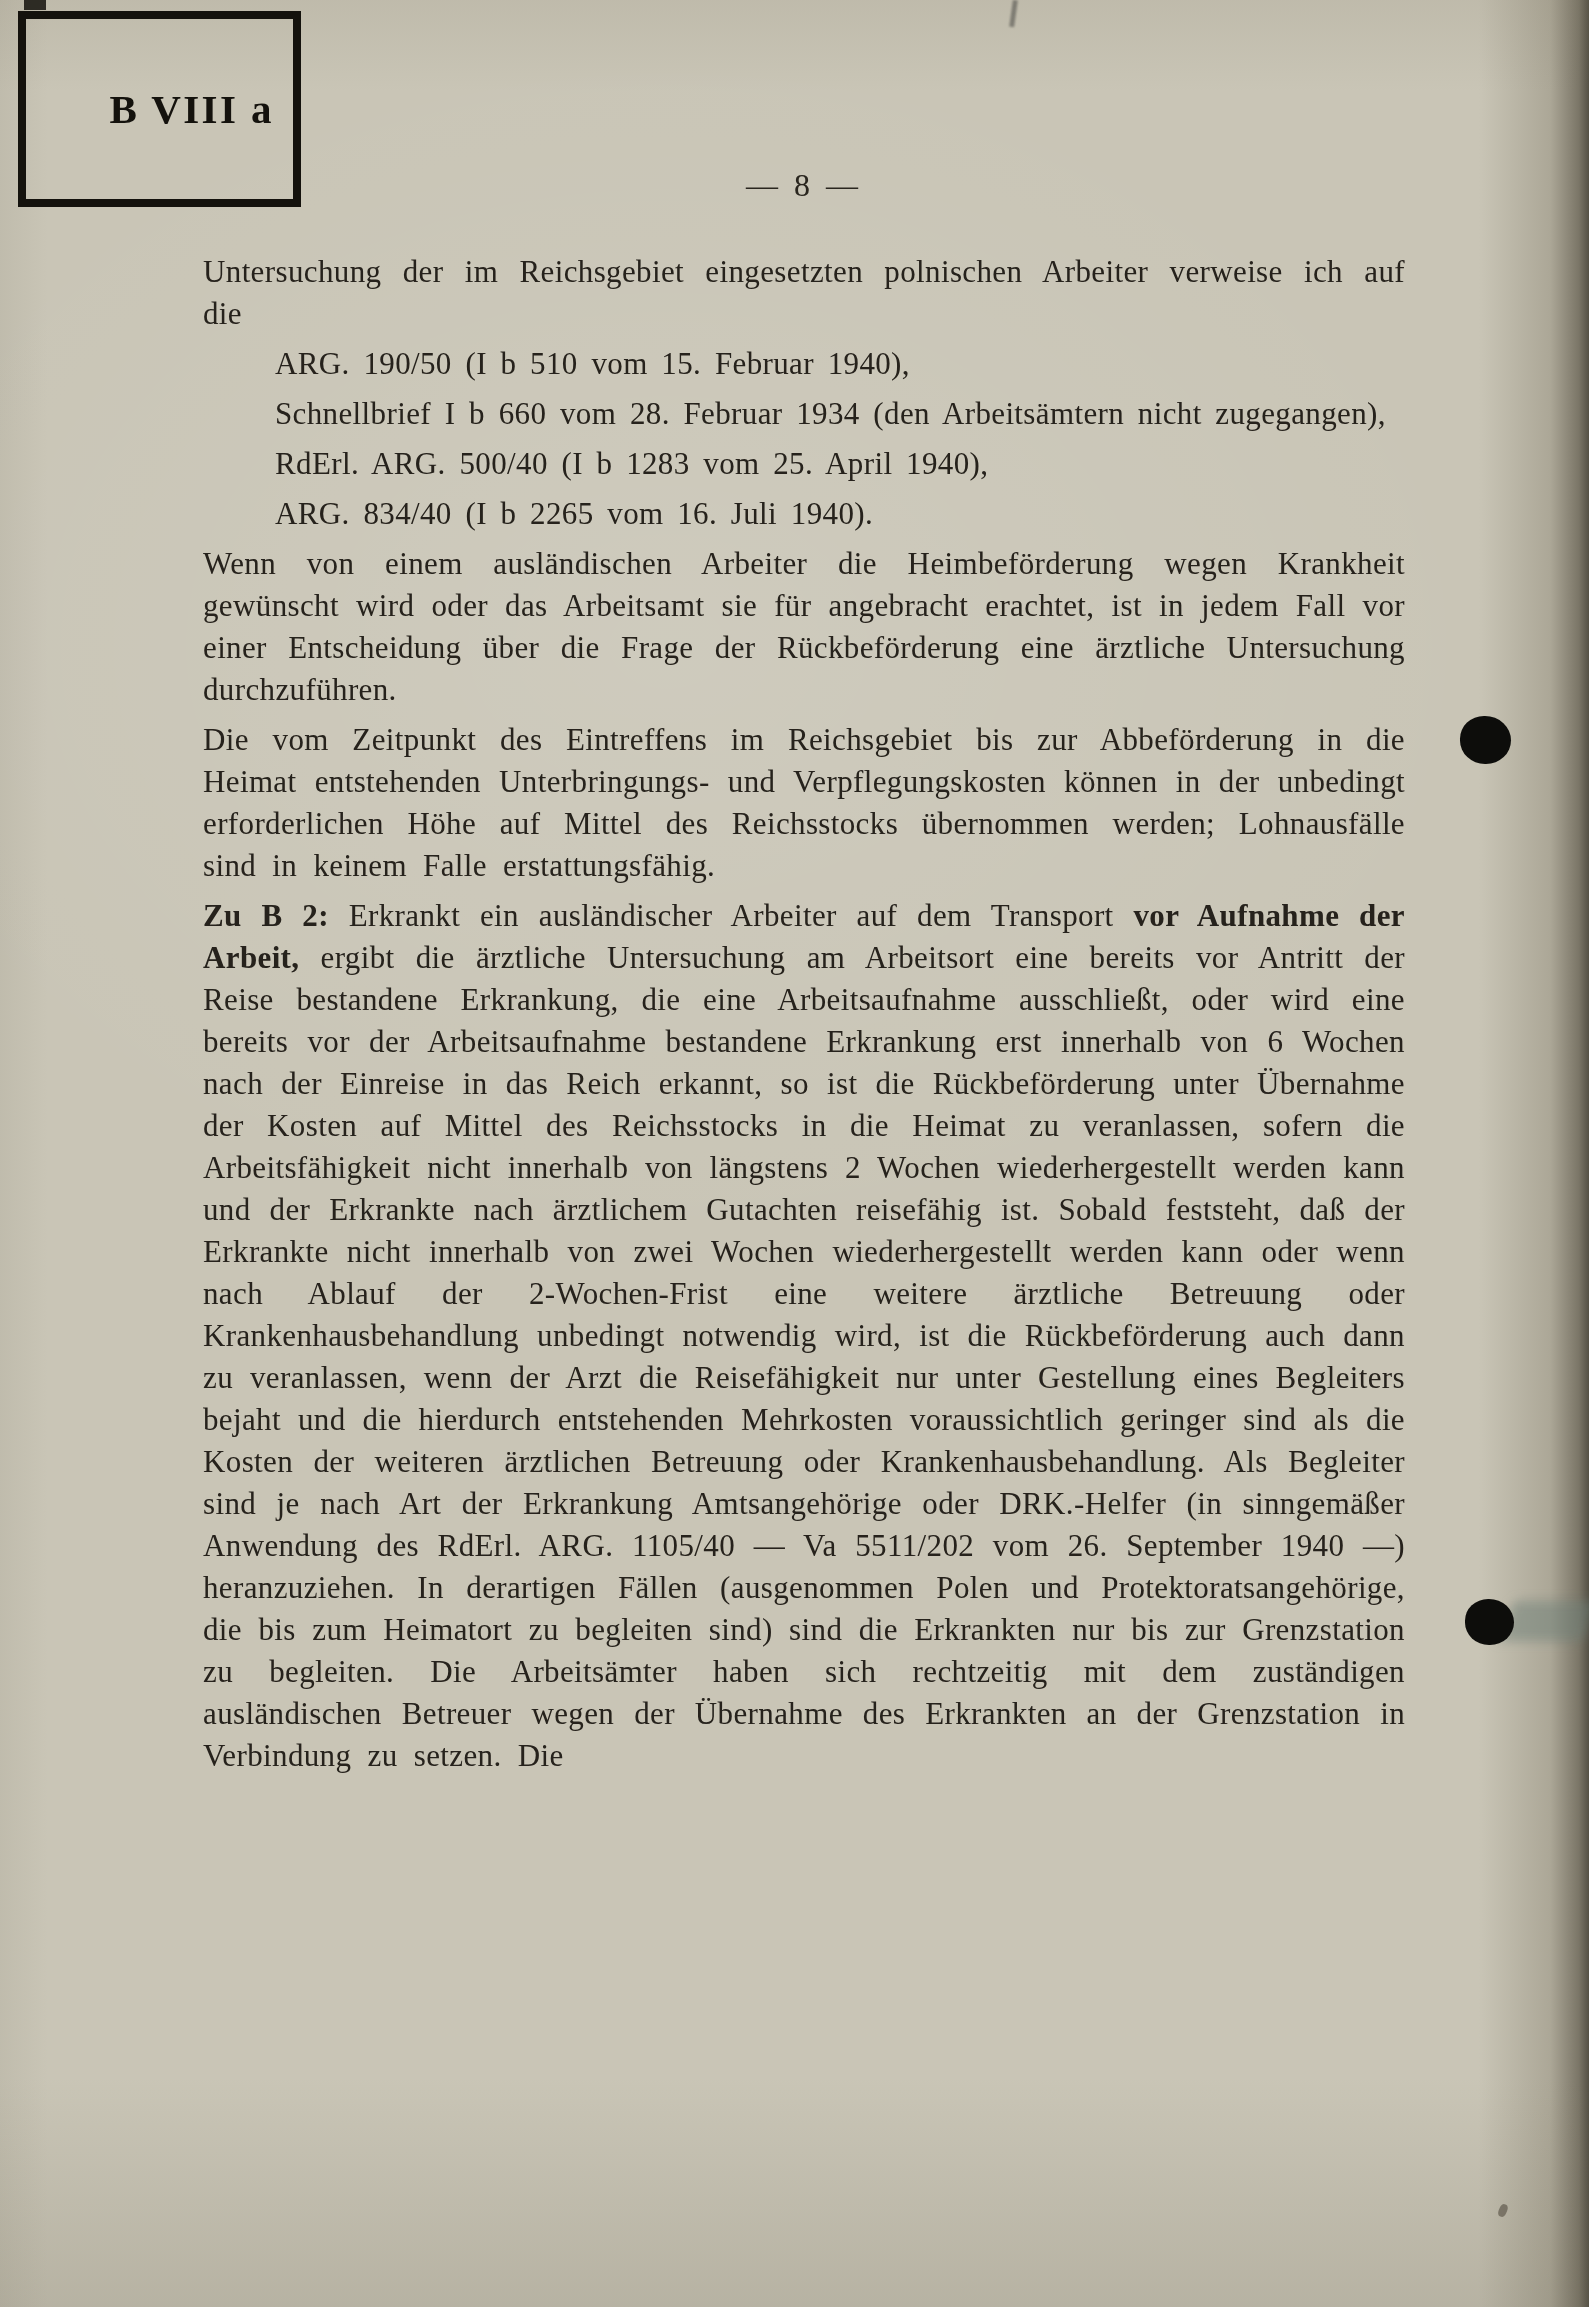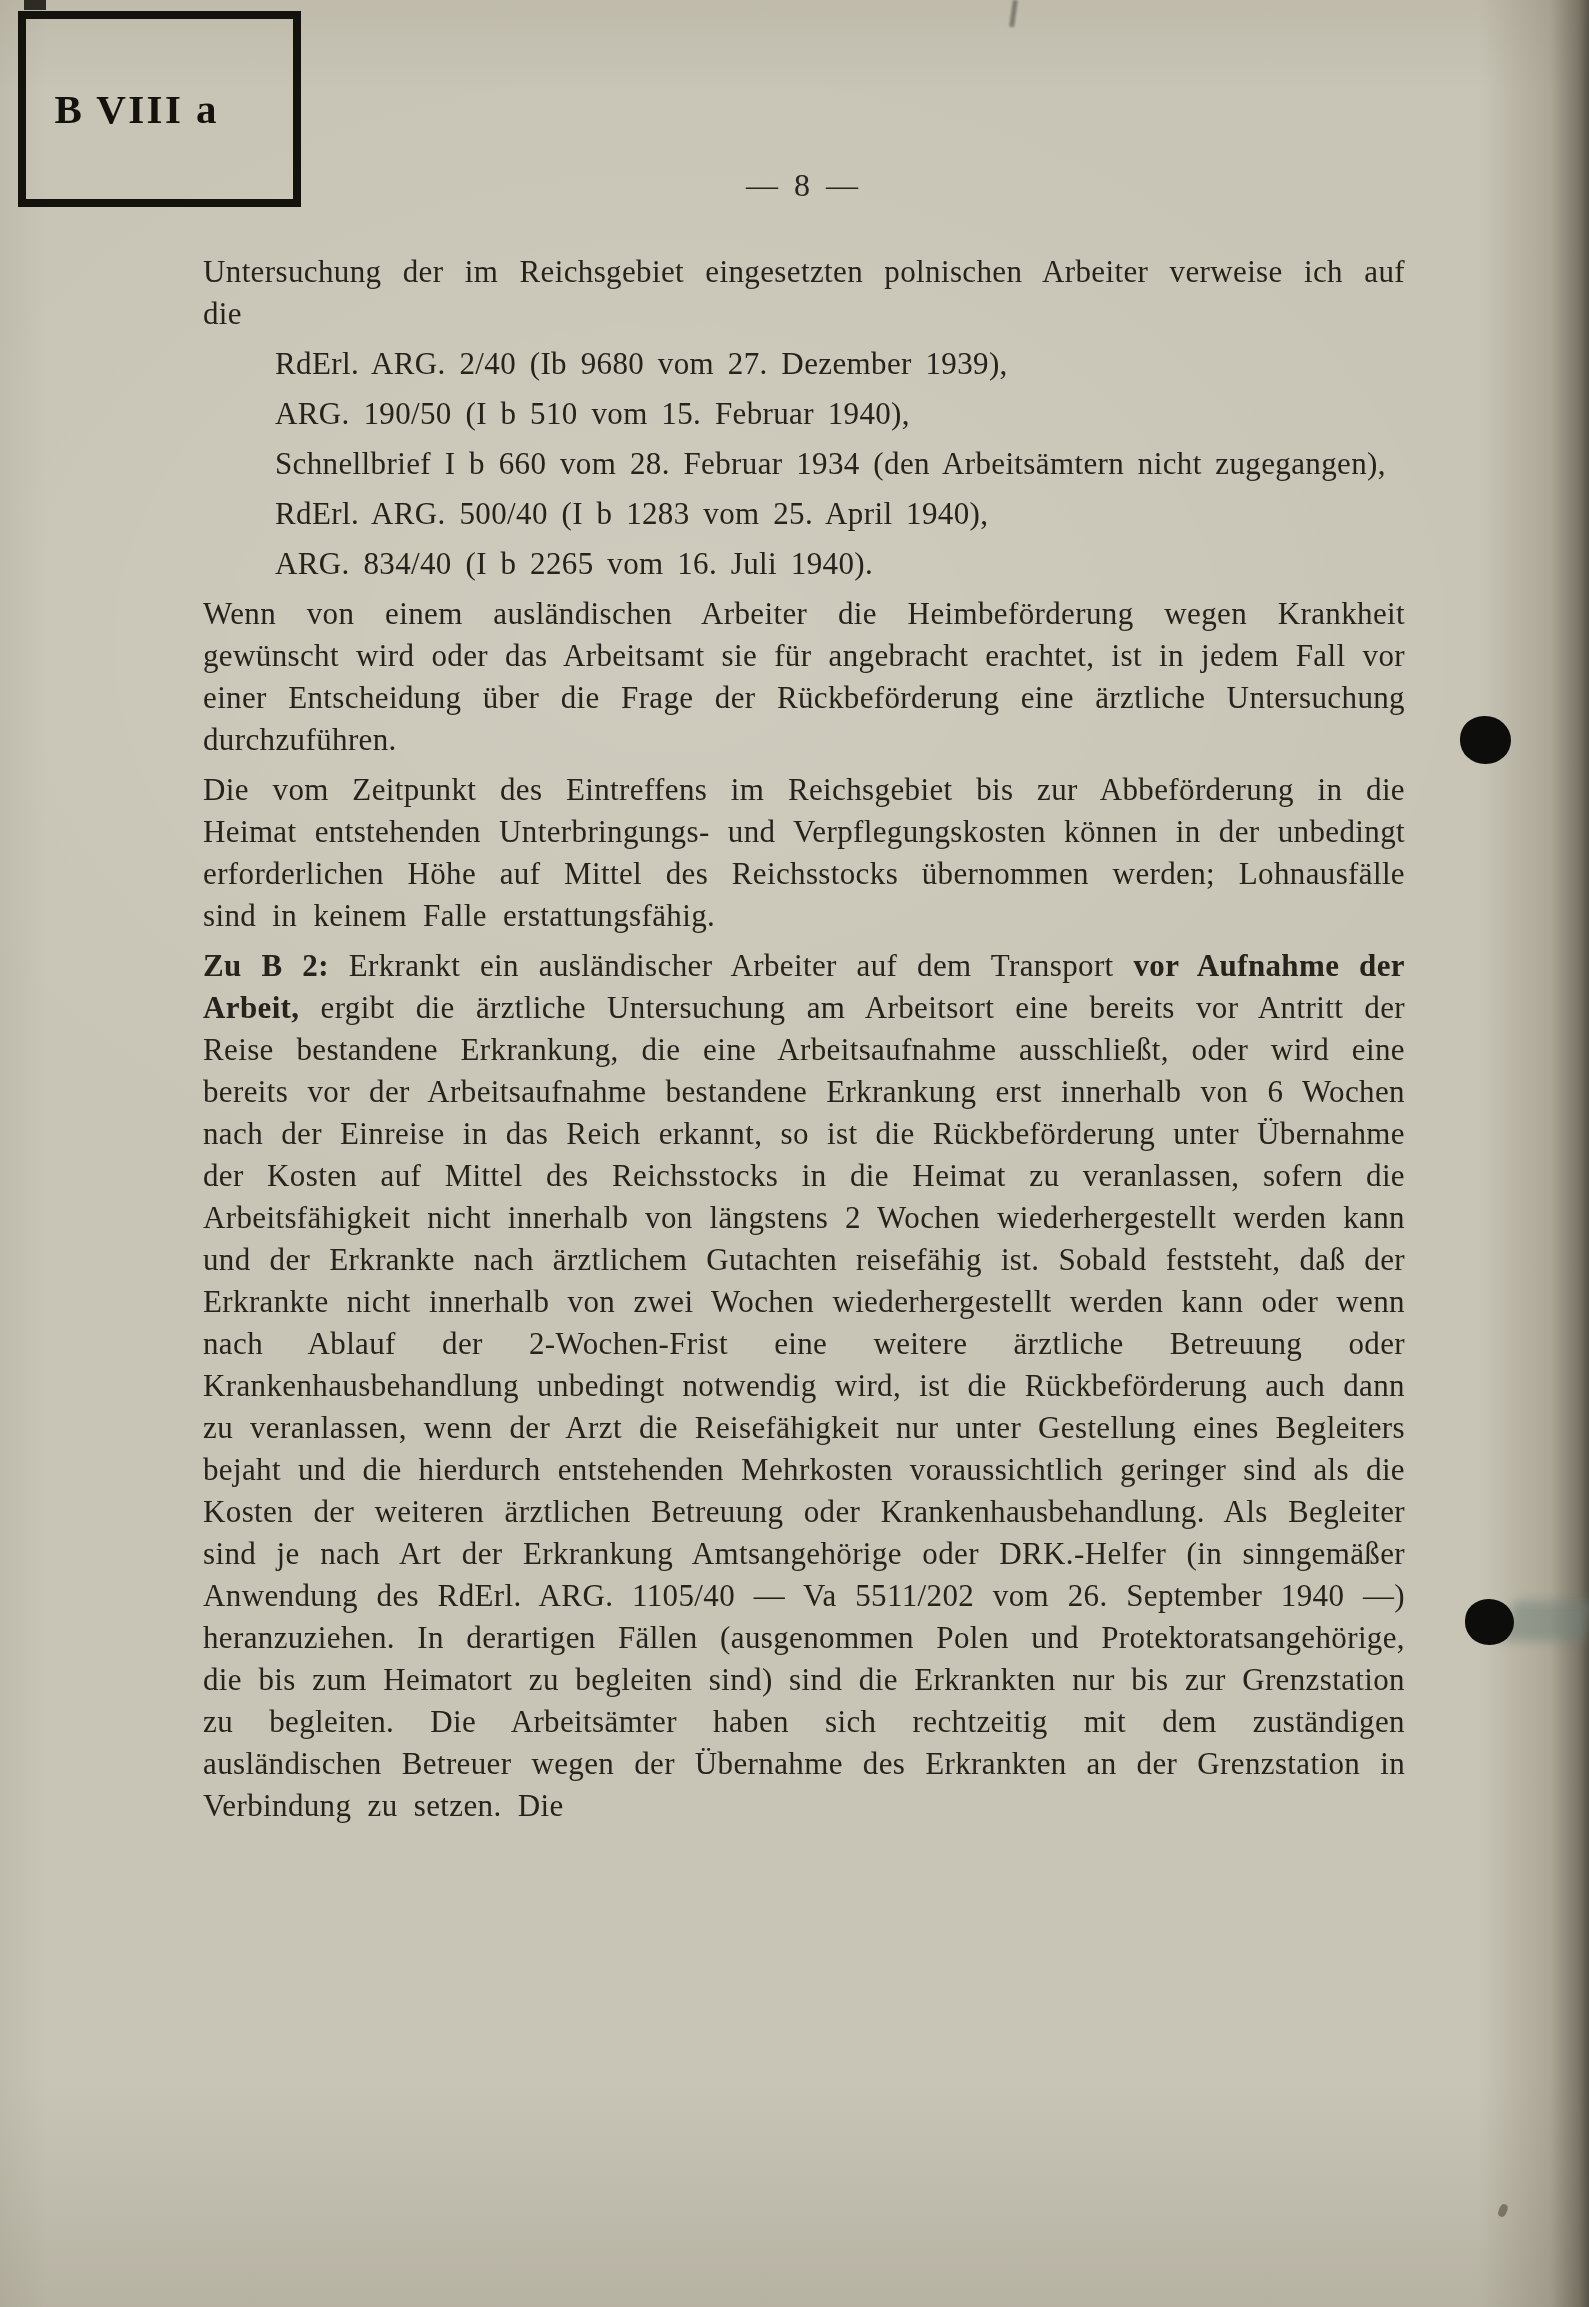--- a/index.html
+++ b/index.html
@@ -24,21 +24,21 @@
   
   .section-box {
     position:absolute; left:17.5px; top:11px;
     width:283px; height:196px;
     border:8px solid #14120d;
     display:flex; align-items:center;
   }
   .section-box .label {
     font-size:41px; font-weight:bold;
     letter-spacing:2.4px;
-    padding-left:29px;
+    padding-left:84px;
     color:#14120d;
     white-space:nowrap;
   }
   .corner-mark {
     position:absolute; left:24px; top:0;
     width:22px; height:10.3px;
     background:#14120d; opacity:.85;
   }
 
   
@@ -114,21 +114,20 @@
     <span class="label">B VIII a</span>
   </div>
 
   <div class="page-number">— 8 —</div>
 
   <div class="body-text" lang="de">
 
     <p>Untersuchung der im Reichsgebiet eingesetzten polnischen Arbeiter verweise ich auf die</p>
 
     <div class="decree-list">
-      <p class="decree-item">RdErl. ARG. 2/40 (Ib 9680 vom 27. Dezember 1939),</p>
       <p class="decree-item">ARG. 190/50 (I b 510 vom 15. Februar 1940),</p>
       <p class="decree-item">Schnellbrief I b 660 vom 28. Februar 1934 (den Arbeitsämtern nicht zugegangen),</p>
       <p class="decree-item">RdErl. ARG. 500/40 (I b 1283 vom 25. April 1940),</p>
       <p class="decree-item">ARG. 834/40 (I b 2265 vom 16. Juli 1940).</p>
     </div>
 
     <p>Wenn von einem ausländischen Arbeiter die Heimbeförderung wegen Krankheit gewünscht wird oder das Arbeitsamt sie für angebracht erachtet, ist in jedem Fall vor einer Entscheidung über die Frage der Rückbeförderung eine ärztliche Untersuchung durchzuführen.</p>
 
     <p>Die vom Zeitpunkt des Eintreffens im Reichsgebiet bis zur Abbeförderung in die Heimat entstehenden Unterbringungs- und Verpflegungskosten können in der unbedingt erforderlichen Höhe auf Mittel des Reichsstocks übernommen werden; Lohnausfälle sind in keinem Falle erstattungsfähig.</p>
 

